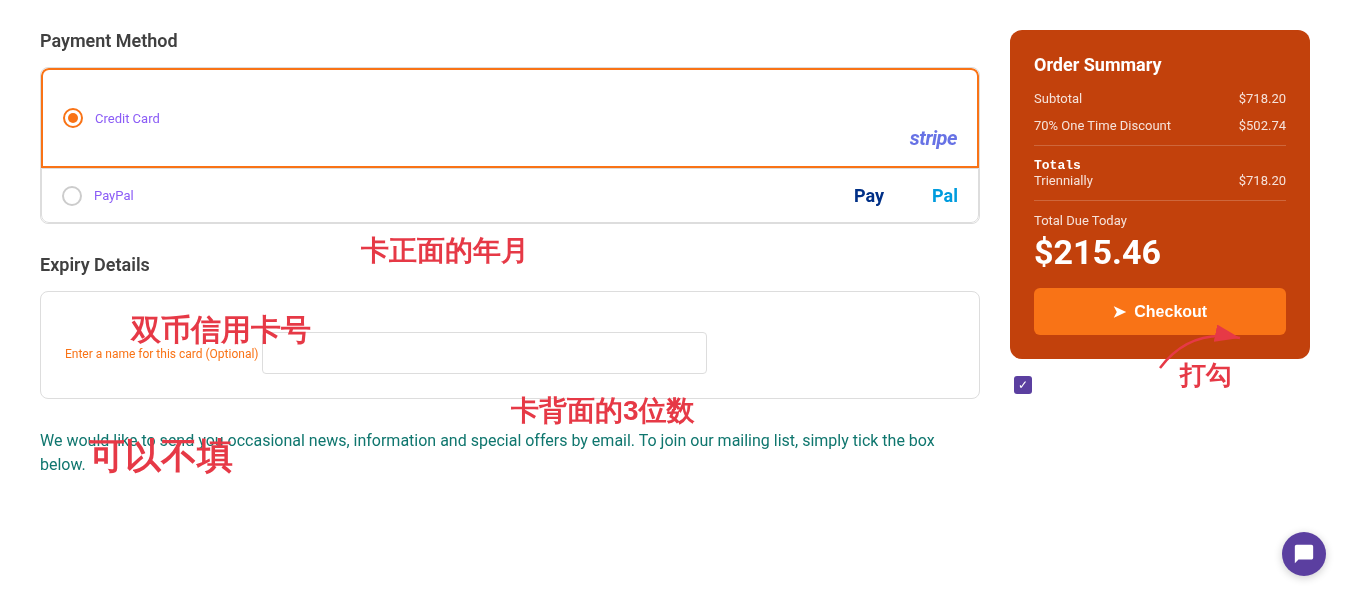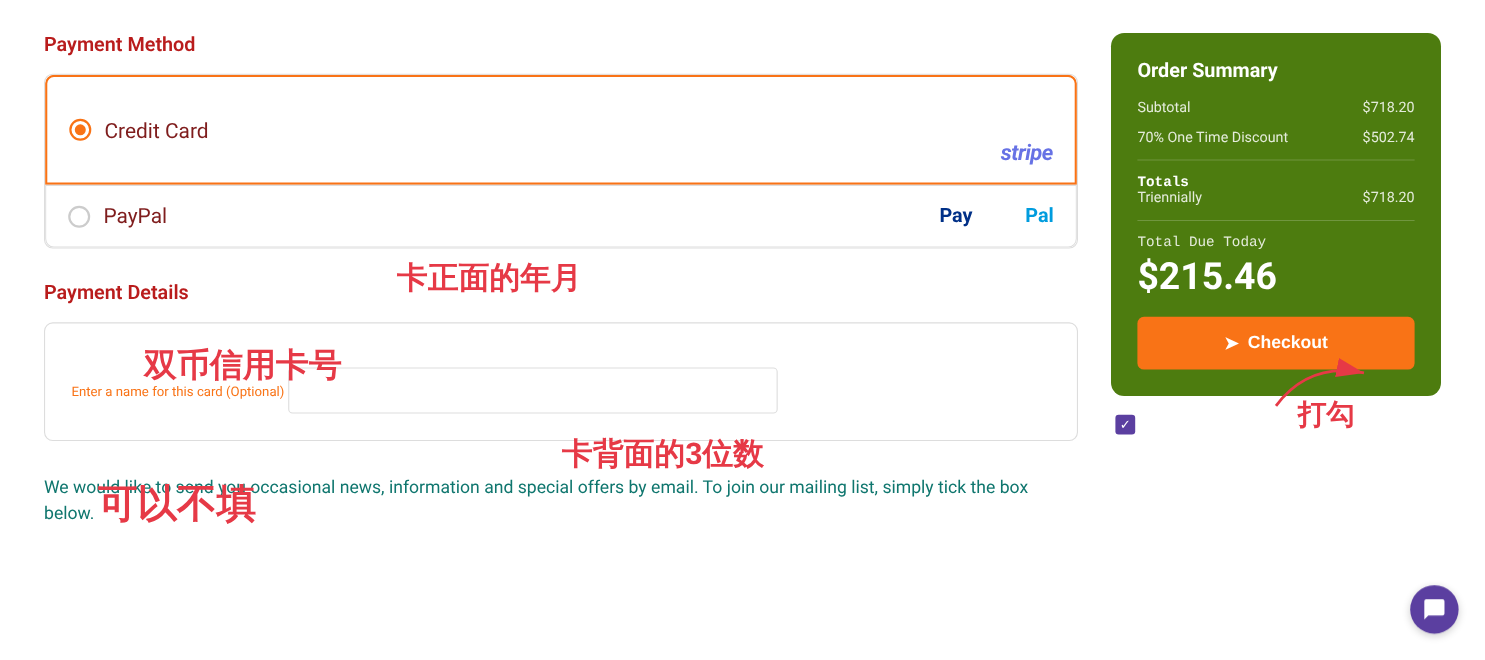--- a/index.html
+++ b/index.html
@@ -21,21 +21,21 @@
     }
     .sidebar {
       width: 300px;
       flex-shrink: 0;
     }
 
     
     .section-title {
       font-size: 18px;
       font-weight: 600;
-      color: #b91c1c;
+      color: #404040;
       margin-bottom: 16px;
     }
     .payment-method-container {
       border: 1px solid #ddd;
       border-radius: 8px;
       overflow: hidden;
       margin-bottom: 30px;
     }
     .payment-option {
       display: flex;
@@ -70,22 +70,22 @@
     .radio-outer.selected .radio-inner {
       width: 10px;
       height: 10px;
       background: #f97316;
       border-radius: 50%;
     }
     .radio-outer.unselected {
       border-color: #ccc;
     }
     .payment-label {
-      font-size: 19px;
-      color: #7f1d1d;
+      font-size: 13px;
+      color: #8b5cf6;
     }
     .stripe-logo {
       font-size: 20px;
       font-weight: 700;
       color: #6772e5;
       letter-spacing: -0.5px;
       font-style: italic;
       margin-top: 40px;
     }
     .paypal-logo {
@@ -152,21 +152,21 @@
       margin-bottom: 8px;
     }
     .mailing-text {
       font-size: 16px;
       color: #0f766e;
       line-height: 1.5;
     }
 
     
     .order-summary {
-      background: #4d7c0f;
+      background: #c2410c;
       border-radius: 12px;
       padding: 24px;
       color: #fff;
       position: relative;
     }
     .order-title {
       font-size: 18px;
       font-weight: 700;
       margin-bottom: 16px;
     }
@@ -189,21 +189,20 @@
       font-size: 13px;
       font-weight: 600;
       color: #fff;
       margin-bottom: 0;
       font-family: Liberation Mono, monospace;
     }
     .total-due-label {
       font-size: 13px;
       color: rgba(255,255,255,0.85);
       margin-top: 8px;
-      font-family: Liberation Mono, monospace;
     }
     .total-due-amount {
       font-size: 34px;
       font-weight: 700;
       color: #fff;
       margin: 4px 0 16px 0;
     }
     .checkout-btn {
       width: 100%;
       background: #f97316;
@@ -324,21 +323,21 @@
             <div class="radio-outer unselected"></div>
             <span class="payment-label">PayPal</span>
           </div>
           <div class="paypal-logo">
             <span class="paypal-pay">Pay</span>
               <span class="paypal-pal">Pal</span>
           </div>
         </div>
       </div>
 
-      <h2 class="section-title">Payment Details</h2>
+      <h2 class="section-title">Expiry Details</h2>
 
       <div class="payment-details-box" style="position:relative;">
 
 
         <div class="optional-name-group">
           <label class="optional-label">Enter a name for this card (Optional)</label>
           <input class="form-input" type="text" style="width: 50%;">
         </div>
 
         <div class="annotations-layer">

